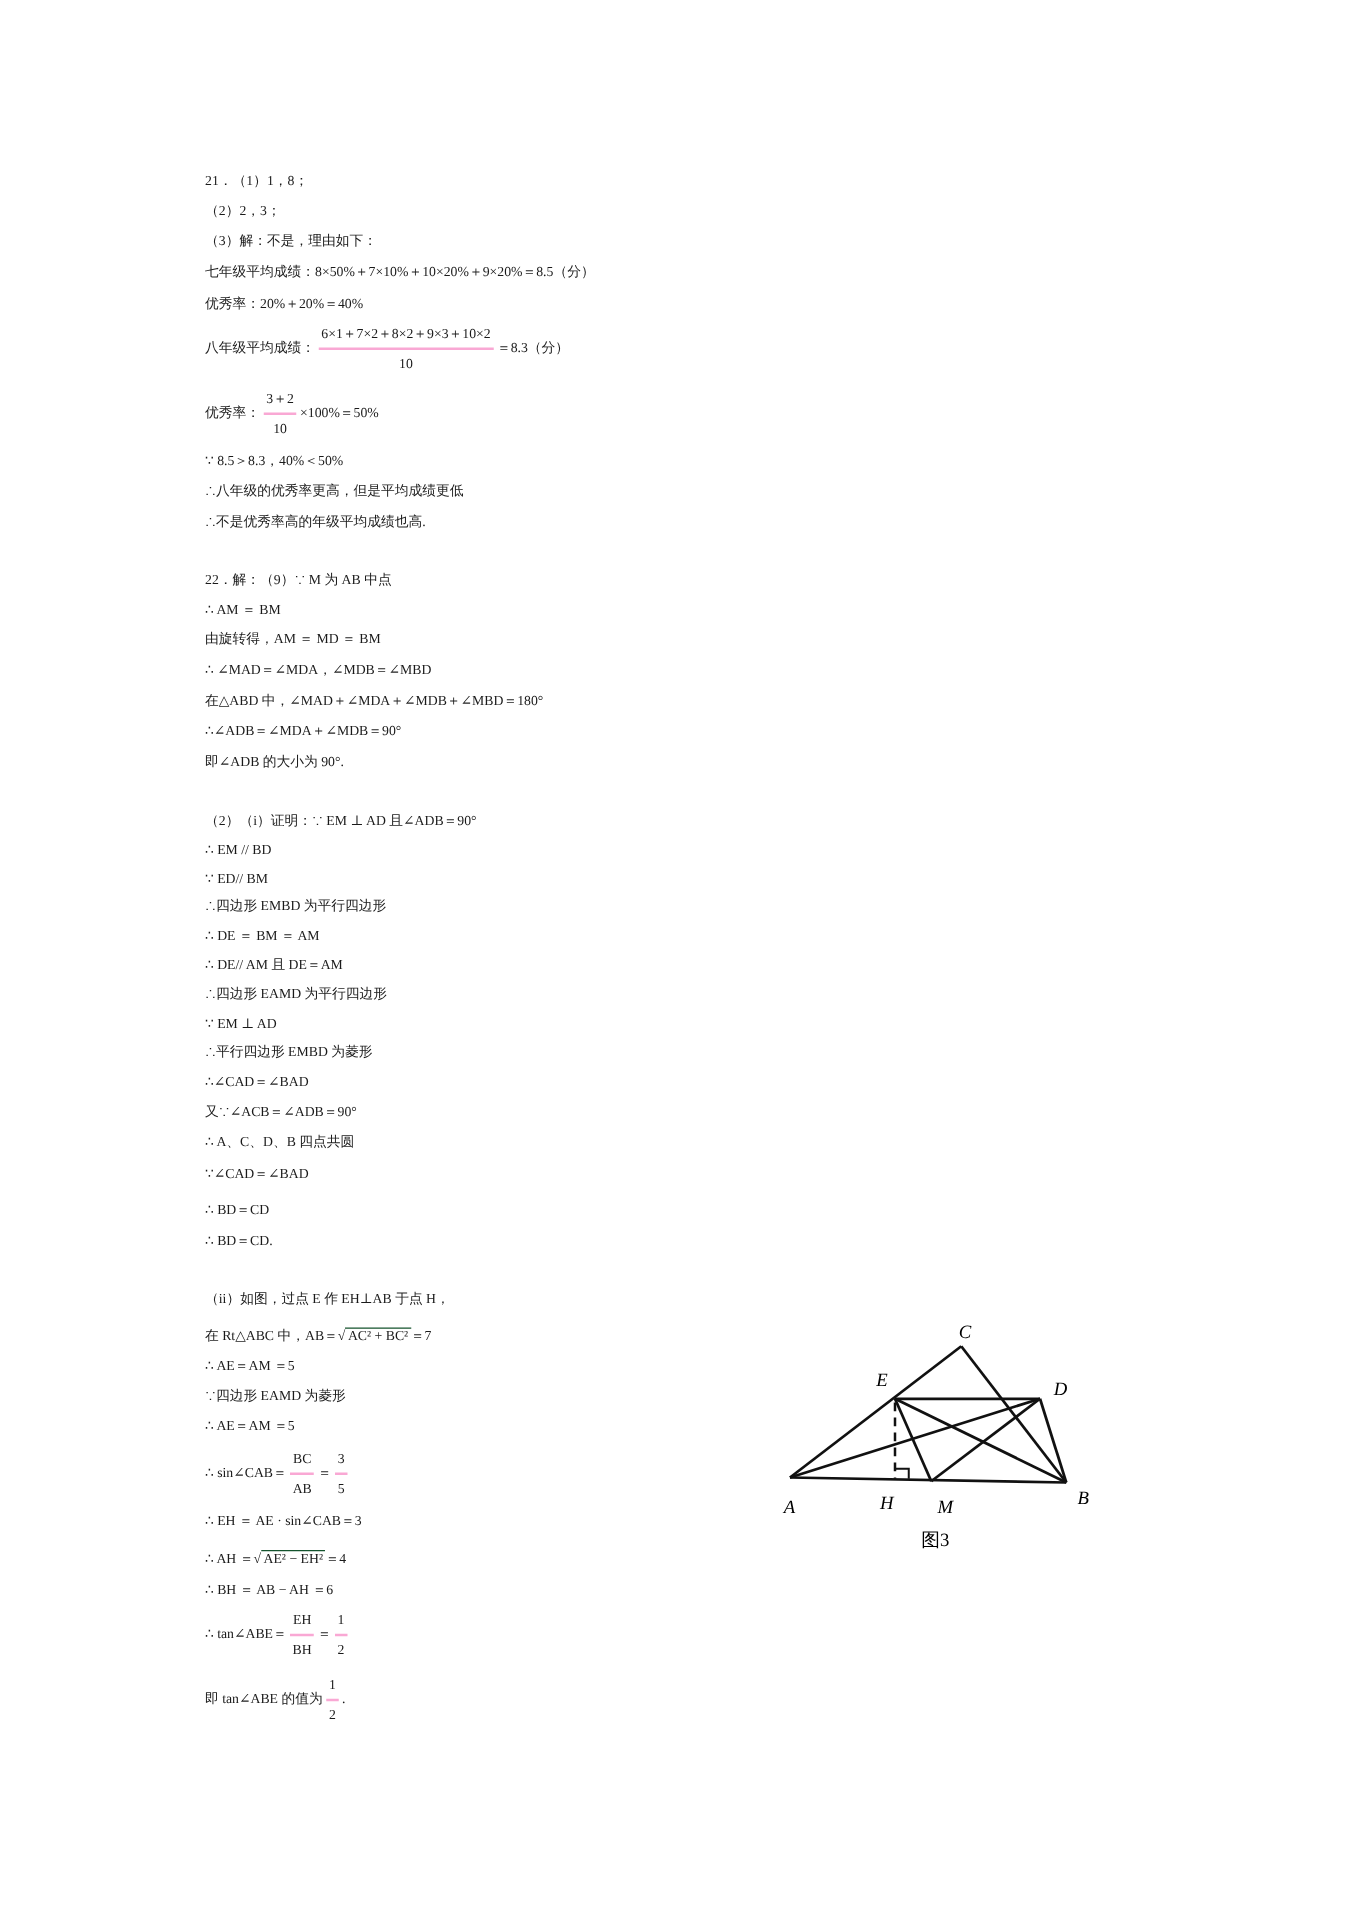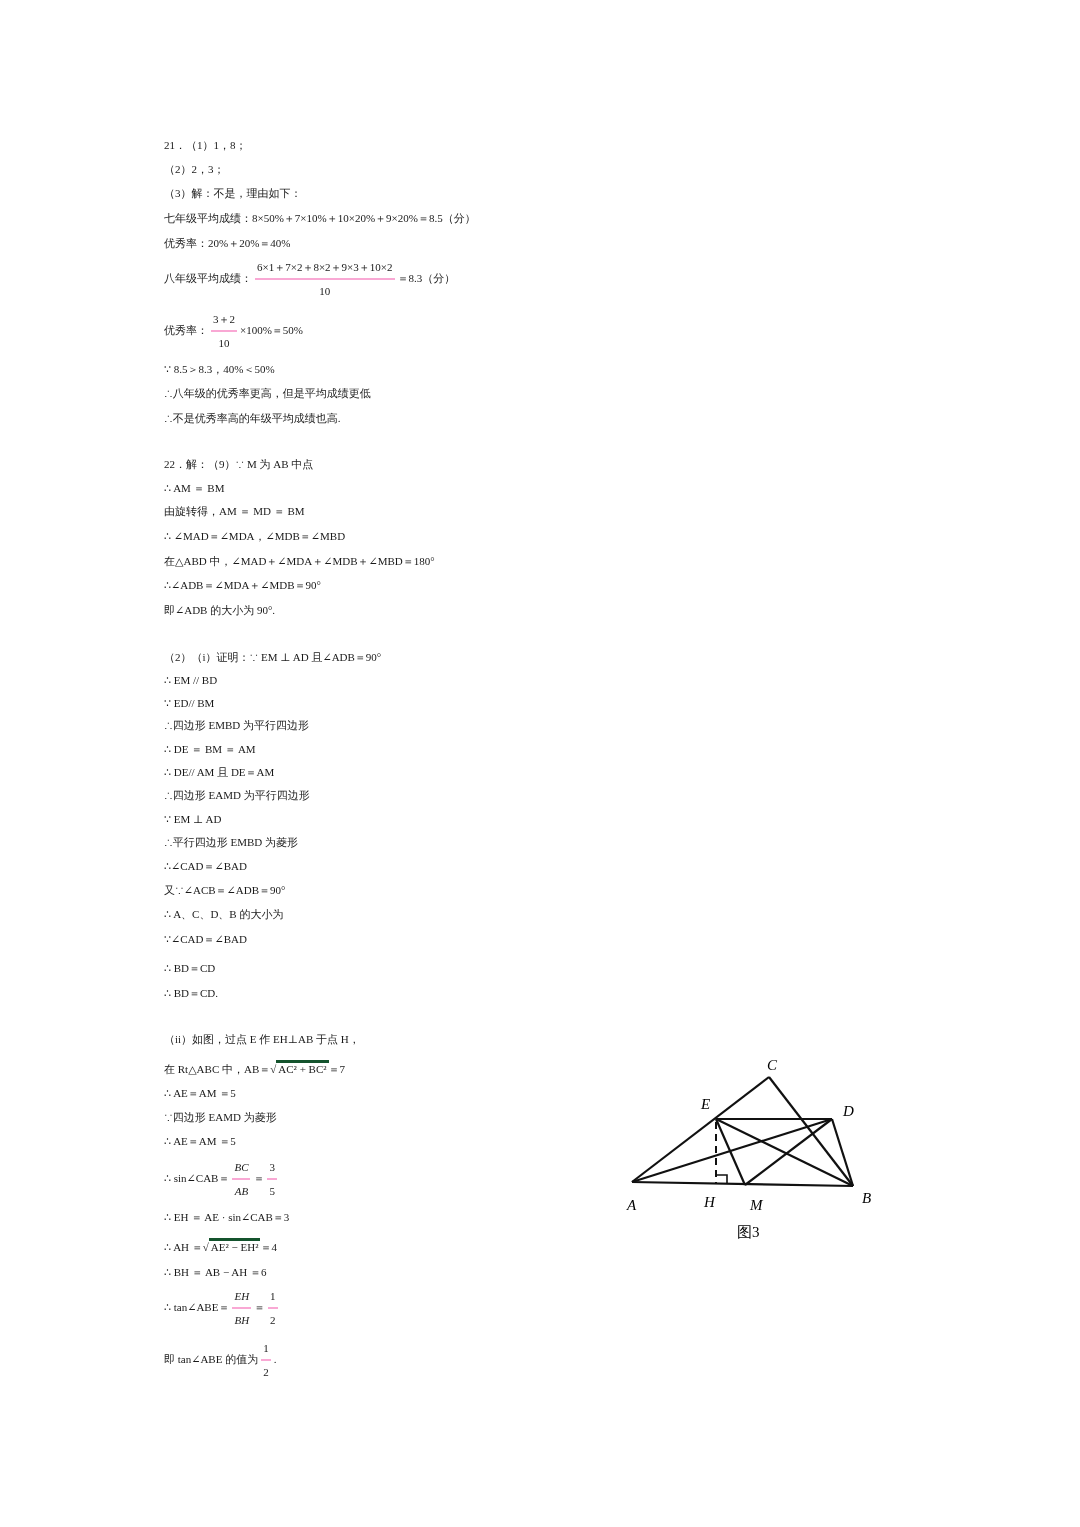--- a/index.html
+++ b/index.html
@@ -1,23 +1,23 @@
 <!DOCTYPE html>
 <html><head>
   <meta charset="utf-8">
   <style>
     html, body { margin: 0; padding: 0; background: #ffffff; }
     body { width: 1080px; height: 1527px; position: relative; overflow: hidden;
       font-family: "Liberation Serif", "DejaVu Serif", serif; color: #1a1a1a; }
     .line { position: absolute; left: 164px; font-size: 11px; line-height: 22px; white-space: nowrap; }
-    .math { font-style: italic; }
+    .math { }
     .frac { display: inline-block; vertical-align: middle; text-align: center; margin: 0 3px; }
     .frac .num { display: block; border-bottom: 2px solid #f9a8d4; padding: 0 2px; line-height: 22px; }
     .frac .den { display: block; line-height: 22px; }
-    .sqrt { border-top: 3px solid #14532d; padding: 0 2px; }
+    .sqrt { border-top: 1px solid #14532d; padding: 0 2px; }
     #figure { position: absolute; left: 0; top: 0; }
     .fig-label { font-family: "Liberation Serif", serif; font-style: italic; font-size: 15px; }
     .fig-caption { font-family: "Liberation Serif", serif; font-size: 15px; }
   </style>
 </head>
 <body>
 
 <div id="doc">
 
   <div class="line" style="top:134px">21．（1）1，8；</div>
@@ -50,21 +50,21 @@
   <div class="line" style="top:669px">∴ EM // BD</div>
   <div class="line" style="top:692px">∵ ED// BM</div>
   <div class="line" style="top:714px">∴四边形 EMBD 为平行四边形</div>
   <div class="line" style="top:738px">∴ DE ＝ BM ＝ AM</div>
   <div class="line" style="top:761px">∴ DE// AM 且 DE＝AM</div>
   <div class="line" style="top:784px">∴四边形 EAMD 为平行四边形</div>
   <div class="line" style="top:808px">∵ EM ⊥ AD</div>
   <div class="line" style="top:831px">∴平行四边形 EMBD 为菱形</div>
   <div class="line" style="top:855px">∴∠CAD＝∠BAD</div>
   <div class="line" style="top:879px">又∵∠ACB＝∠ADB＝90°</div>
-  <div class="line" style="top:903px">∴ A、C、D、B 的大小为</div>
+  <div class="line" style="top:903px">∴ A、C、D、B 四点共圆</div>
   <div class="line" style="top:928px">∵∠CAD＝∠BAD</div>
   <div class="line" style="top:957px">∴ BD＝CD</div>
   <div class="line" style="top:982px">∴ BD＝CD.</div>
 
   <div class="line" style="top:1028px">（ii）如图，过点 E 作 EH⊥AB 于点 H，</div>
   <div class="line" style="top:1058px">
     <span>在 Rt△ABC 中，AB＝</span>√<span class="sqrt">AC² + BC²</span><span>＝7</span>
   </div>
   <div class="line" style="top:1082px">∴ AE＝AM ＝5</div>
   <div class="line" style="top:1106px">∵四边形 EAMD 为菱形</div>

